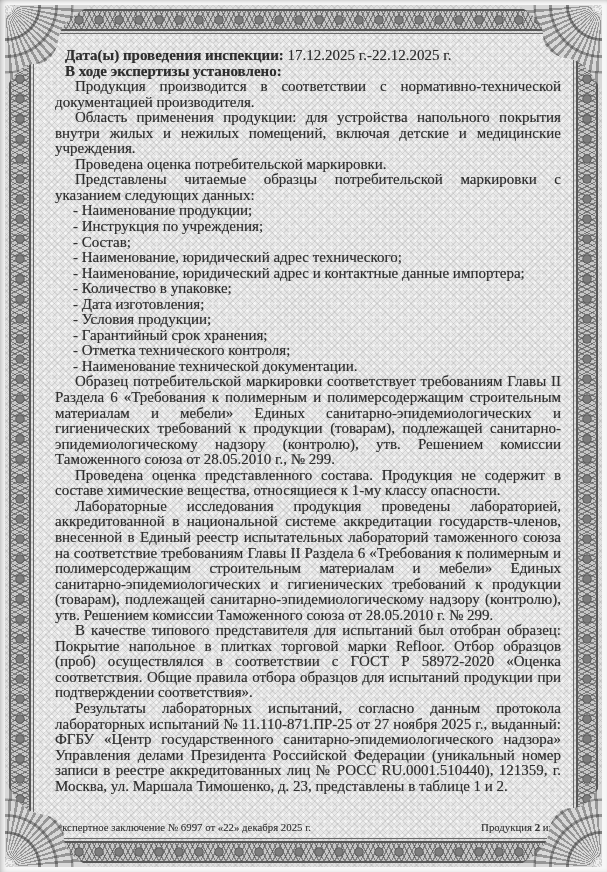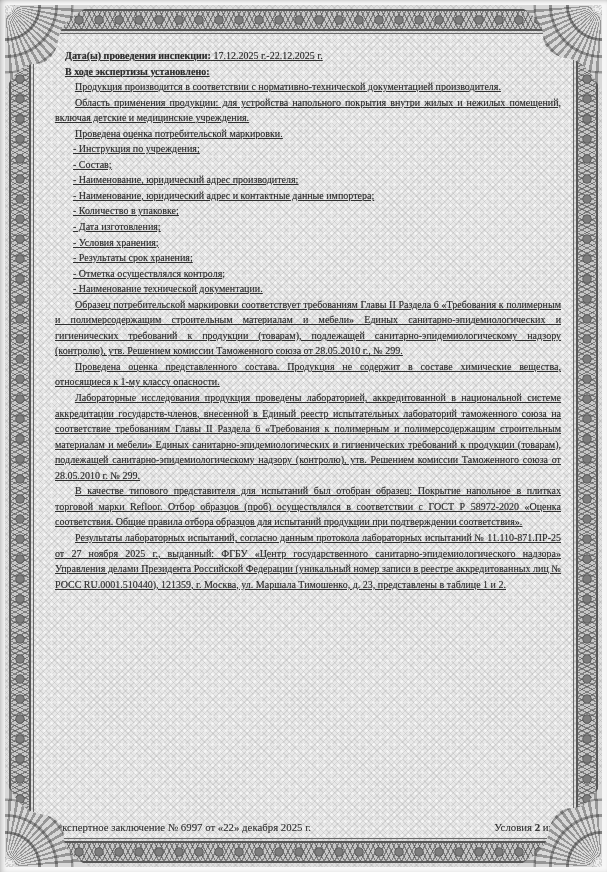--- a/index.html
+++ b/index.html
@@ -64,23 +64,22 @@
     border:1.5px solid #6a6a6a;
     background-color:#e8e8e8;
     background-image:
       radial-gradient(rgba(255,255,255,.6) 1px, transparent 1.7px),
       repeating-linear-gradient(45deg, rgba(150,150,150,.22) 0 1px, transparent 1px 4px),
       repeating-linear-gradient(-45deg, rgba(150,150,150,.22) 0 1px, transparent 1px 4px);
     background-size:7px 7px, auto, auto;
   }
   .content{
     position:absolute;left:21px;right:12px;top:14px;bottom:34px;
-    font-size:10px;line-height:15.55px;color:#2e2e2e;
+    font-size:15px;line-height:15.55px;color:#2e2e2e;
     text-shadow:0 0 .7px rgba(46,46,46,.5);
-    text-decoration:underline;
   }
   .content p{margin:0;}
   .lead{text-indent:10px;}
   .lead b{font-weight:bold;}
   .findings{text-indent:10px;font-weight:bold;}
   .para{text-align:justify;text-indent:20px;}
   .item{padding-left:18px;}
   .footer{
     position:absolute;left:21px;right:12px;bottom:5px;
     display:flex;justify-content:space-between;align-items:baseline;
@@ -102,49 +101,51 @@
     <div class="inner">
       <div class="content">
         <p class="lead"><b>Дата(ы) проведения инспекции:</b><span> 17.12.2025 г.-22.12.2025 г.</span></p>
         <p class="findings">В ходе экспертизы установлено:</p>
 
         <div>
 
         <p class="para">Продукция производится в соответствии с нормативно-технической документацией производителя.</p>
             <p class="para">Область применения продукции: для устройства напольного покрытия внутри жилых и нежилых помещений, включая детские и медицинские учреждения.</p>
             <p class="para">Проведена оценка потребительской маркировки.</p>
+            <p class="para">Представлены читаемые образцы потребительской маркировки с указанием следующих данных:</p>
           </div>
 
         <div>
 
+        <p class="item">- Наименование продукции;</p>
             <p class="item">- Инструкция по учреждения;</p>
             <p class="item">- Состав;</p>
-            <p class="item">- Наименование, юридический адрес производителя;</p>
+            <p class="item">- Наименование, юридический адрес технического;</p>
             <p class="item">- Наименование, юридический адрес и контактные данные импортера;</p>
             <p class="item">- Количество в упаковке;</p>
             <p class="item">- Дата изготовления;</p>
-            <p class="item">- Условия хранения;</p>
-            <p class="item">- Результаты срок хранения;</p>
-            <p class="item">- Отметка осуществлялся контроля;</p>
+            <p class="item">- Условия продукции;</p>
+            <p class="item">- Гарантийный срок хранения;</p>
+            <p class="item">- Отметка технического контроля;</p>
             <p class="item">- Наименование технической документации.</p>
           </div>
 
         <div>
 
         <p class="para">Образец потребительской маркировки соответствует требованиям Главы II Раздела 6 «Требования к полимерным и полимерсодержащим строительным материалам и мебели» Единых санитарно-эпидемиологических и гигиенических требований к продукции (товарам), подлежащей санитарно-эпидемиологическому надзору (контролю), утв. Решением комиссии Таможенного союза от 28.05.2010 г., № 299.</p>
             <p class="para">Проведена оценка представленного состава. Продукция не содержит в составе химические вещества, относящиеся к 1-му классу опасности.</p>
             <p class="para">Лабораторные исследования продукция проведены лабораторией, аккредитованной в национальной системе аккредитации государств-членов, внесенной в Единый реестр испытательных лабораторий таможенного союза на соответствие требованиям Главы II Раздела 6 «Требования к полимерным и полимерсодержащим строительным материалам и мебели» Единых санитарно-эпидемиологических и гигиенических требований к продукции (товарам), подлежащей санитарно-эпидемиологическому надзору (контролю), утв. Решением комиссии Таможенного союза от 28.05.2010 г. № 299.</p>
             <p class="para">В качестве типового представителя для испытаний был отобран образец: Покрытие напольное в плитках торговой марки Refloor. Отбор образцов (проб) осуществлялся в соответствии с ГОСТ Р 58972-2020 «Оценка соответствия. Общие правила отбора образцов для испытаний продукции при подтверждении соответствия».</p>
             <p class="para">Результаты лабораторных испытаний, согласно данным протокола лабораторных испытаний № 11.110-871.ПР-25 от 27 ноября 2025 г., выданный: ФГБУ «Центр государственного санитарно-эпидемиологического надзора» Управления делами Президента Российской Федерации (уникальный номер записи в реестре аккредитованных лиц № РОСС RU.0001.510440), 121359, г. Москва, ул. Маршала Тимошенко, д. 23, представлены в таблице 1 и 2.</p>
           </div>
       </div>
 
       <div class="footer">
         <span>Экспертное заключение № 6997 от «22» декабря 2025 г.</span>
-        <span class="pageinfo"><span>Условия </span><b>2</b><span> из </span><b>4</b></span>
+        <span class="pageinfo"><span>Продукция </span><b>2</b><span> из </span><b>4</b></span>
       </div>
     </div>
 
     <div class="corner c-tl"></div>
     <div class="corner c-tr"></div>
     <div class="corner c-br"></div>
     <div class="corner c-bl"></div>
   </div>
 </div>
 

